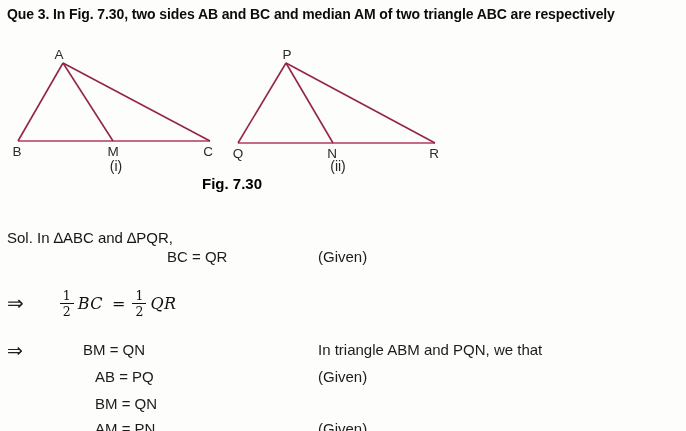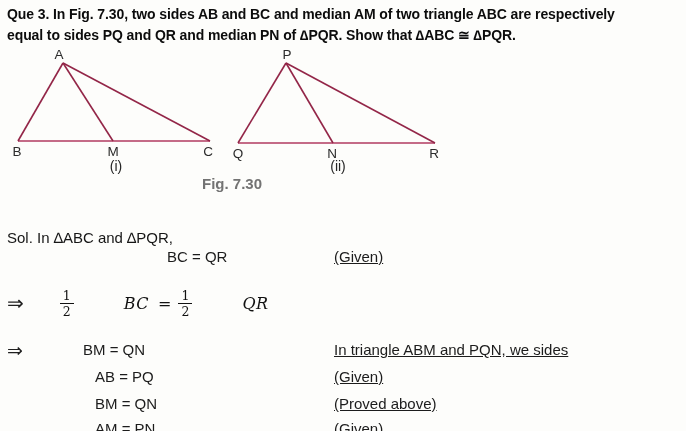--- a/index.html
+++ b/index.html
@@ -34,21 +34,21 @@
     position: absolute;
     left: 0;
     top: 45px;
   }
   .fig-caption {
     position: absolute;
     left: 202px;
     top: 175px;
     font-weight: bold;
     font-size: 15px;
-    color: #737373;
+    color: #000000;
   }
 
   
   .sol-intro {
     position: absolute;
     left: 7px;
     top: 229px;
     font-size: 15px;
     color: #161616;
   }
@@ -56,21 +56,21 @@
 
   .abs-row {
     position: absolute;
     left: 0;
     width: 686px;
     height: 20px;
     font-size: 15px;
     color: #1c1c1c;
   }
   .abs-row .lcol { position: absolute; white-space: nowrap; }
-  .abs-row .rcol { position: absolute; left: 334px; white-space: nowrap; text-decoration: underline; }
+  .abs-row .rcol { position: absolute; left: 318px; white-space: nowrap; }
 
   #row-step1 { top: 248px; text-align: center; }
   #row-step1 .lcol { left: 167px; }
 
   
   .frac-row {
     position: absolute;
     left: 7px;
     top: 283px;
     height: 40px;
@@ -101,21 +101,21 @@
     display: inline-flex;
     flex-direction: column;
     align-items: center;
     font-style: normal;
     font-size: 12.5px;
     line-height: 13px;
     margin: 0 4px 0 0;
   }
   .frac .num { padding: 0 3px 1px 3px; border-bottom: 1.3px solid #111; }
   .frac .den { padding-top: 1px; }
-  .math .mvar { margin-right: 6px; letter-spacing: 0.5px; margin-left: 46px; }
+  .math .mvar { margin-right: 6px; letter-spacing: 0.5px; }
   .math .meq { font-style: normal; margin: 0 7px 0 3px; }
 
   #row-step2 { top: 341px; }
   #row-step2 .lcol { left: 83px; }
   #row-step3 { top: 368px; padding-left: 44px; }
   #row-step3 .lcol { left: 95px; }
   #row-step4 { top: 395px; }
   #row-step4 .lcol { left: 95px; }
   #row-step5 { top: 420px; }
   #row-step5 .lcol { left: 95px; }
@@ -132,21 +132,20 @@
     fill: #262626;
   }
 </style>
 </head>
 <body>
 
 <div class="page">
 
   <div class="question">
     <div class="qline">Que 3. In Fig. 7.30, two sides AB and BC and median AM of two triangle ABC are respectively</div>
-    <div class="qline">equal to sides PQ and QR and median PN of ∆PQR. Show that ∆ABC ≅ ∆PQR.</div>
   </div>
 
   <svg class="figure-svg" width="460" height="132" viewBox="0 0 460 132">
 
     <g>
       <line class="tri-line" x1="18" y1="96" x2="210" y2="96" stroke="#b03a60"></line>
       <line class="tri-line" x1="63" y1="18" x2="18" y2="96" stroke="#932648"></line>
       <line class="tri-line" x1="63" y1="18" x2="210" y2="96" stroke="#932648"></line>
       <line class="tri-line" x1="63" y1="18" x2="113" y2="96" stroke="#932648"></line>
       <text class="tri-label" x="59" y="14" text-anchor="middle">A</text>
@@ -193,31 +192,30 @@
         <span class="num">1</span>
         <span class="den">2</span>
       </span>
       <span class="mvar">QR</span>
     </span>
   </div>
 
   <div class="abs-row" id="row-step2">
     <span class="arrow2">⇒</span>
     <span class="lcol">BM = QN</span>
-    <span class="rcol">In triangle ABM and PQN, we sides</span>
+    <span class="rcol">In triangle ABM and PQN, we that</span>
   </div>
 
   <div class="abs-row" id="row-step3">
     <span class="lcol">AB = PQ</span>
     <span class="rcol">(Given)</span>
   </div>
 
   <div class="abs-row" id="row-step4">
     <span class="lcol">BM = QN</span>
-    <span class="rcol">(Proved above)</span>
   </div>
 
   <div class="abs-row" id="row-step5">
     <span class="lcol">AM = PN</span>
     <span class="rcol">(Given)</span>
   </div>
 
 </div>
 
 </body></html>

